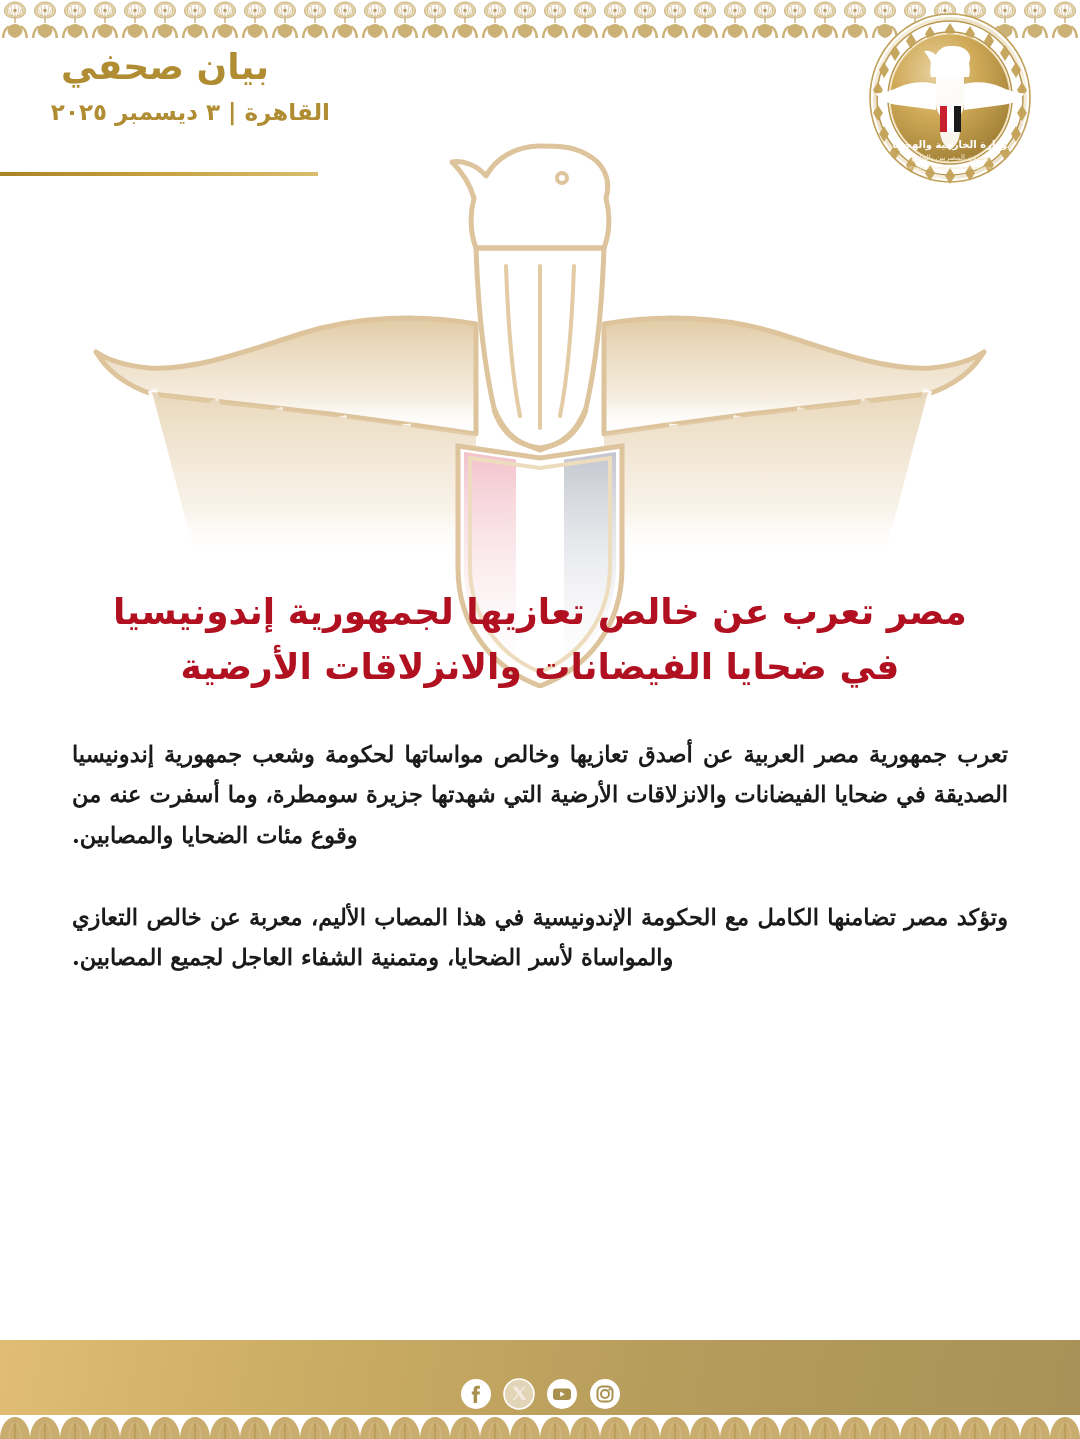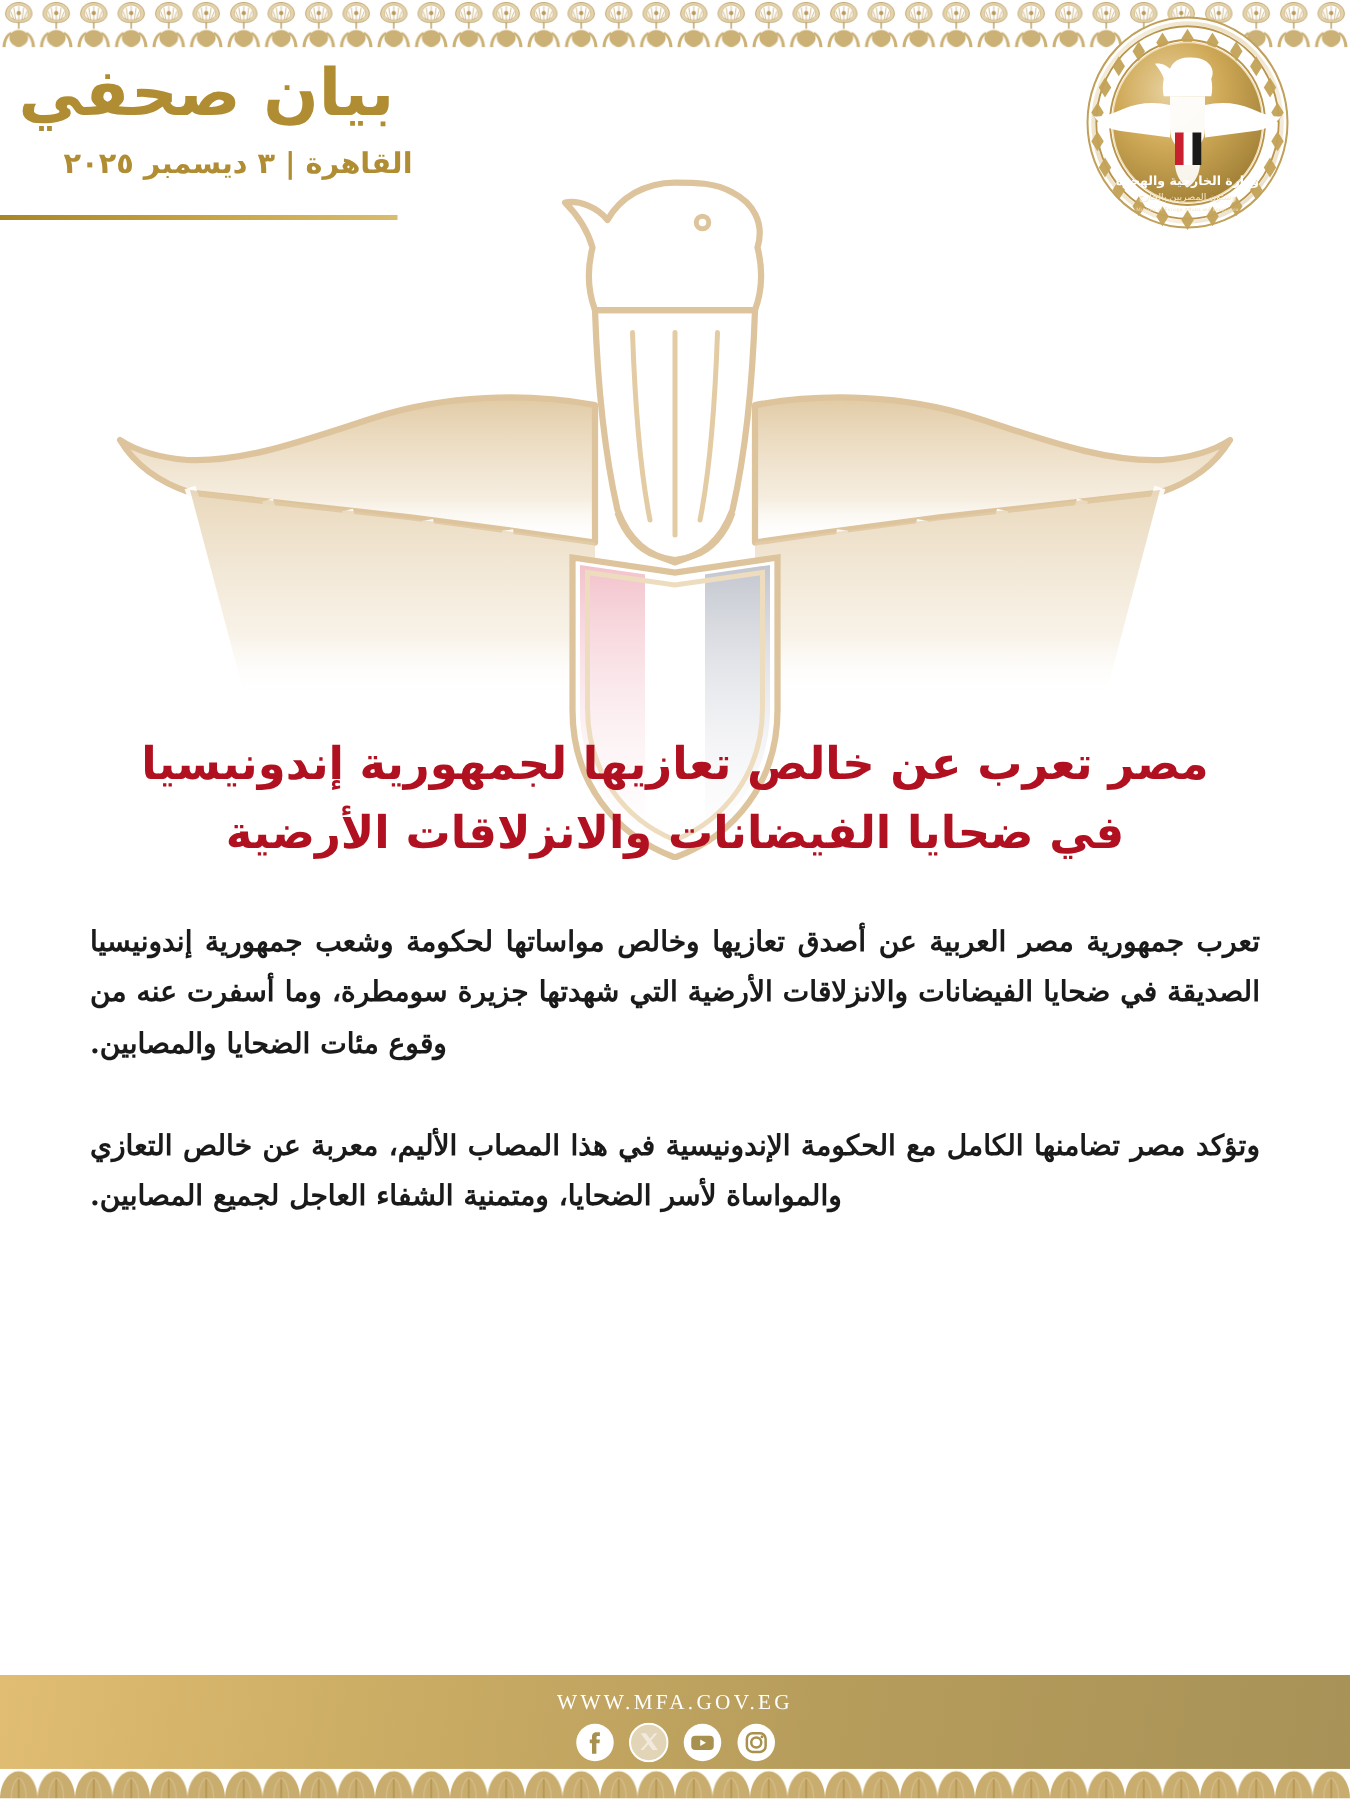--- a/index.html
+++ b/index.html
@@ -32,21 +32,21 @@
     z-index:5;
   }
   .header-left {
     position:absolute; top:0; right:auto; left:0;
     width:330px;
     text-align:center;
     direction:rtl;
   }
   .kicker {
     font-family:"DejaVu Sans", sans-serif;
-    font-size:52px;
+    font-size:36px;
     font-weight:700;
     color:#b08d33;
     letter-spacing:2px;
     line-height:1.15;
     padding-top:8px;
   }
   .dateline {
     font-family:"DejaVu Sans", sans-serif;
     font-size:23px;
     font-weight:700;
@@ -389,21 +389,20 @@
     <div class="body-block">
       <p class="para">تعرب جمهورية مصر العربية عن أصدق تعازيها وخالص مواساتها لحكومة وشعب جمهورية إندونيسيا الصديقة في ضحايا الفيضانات والانزلاقات الأرضية التي شهدتها جزيرة سومطرة، وما أسفرت عنه من وقوع مئات الضحايا والمصابين.</p>
       <p class="para">وتؤكد مصر تضامنها الكامل مع الحكومة الإندونيسية في هذا المصاب الأليم، معربة عن خالص التعازي والمواساة لأسر الضحايا، ومتمنية الشفاء العاجل لجميع المصابين.</p>
     </div>
 
   </div>
 
   <div class="footer">
     <div class="footer-bar"></div>
 
-    <div class="footer-url">WWW.MFA.GOV.EG</div>
 
     <div class="social-row">
 
       <a class="social-link" href="#">
         <svg class="social-icon" viewBox="0 0 32 32" aria-hidden="true">
           <circle cx="16" cy="16" r="15" fill="#ffffff"></circle>
           <path d="M19.6 16.6h-2.5V25h-3.5v-8.4h-1.8v-3h1.8v-2.1c0-2.4 1-3.8 3.9-3.8h2.4v3h-1.5c-1.1 0-1.2.4-1.2 1.2v1.7h2.7l-.3 3z" fill="#a8904f"></path>
         </svg>
       </a>
 

